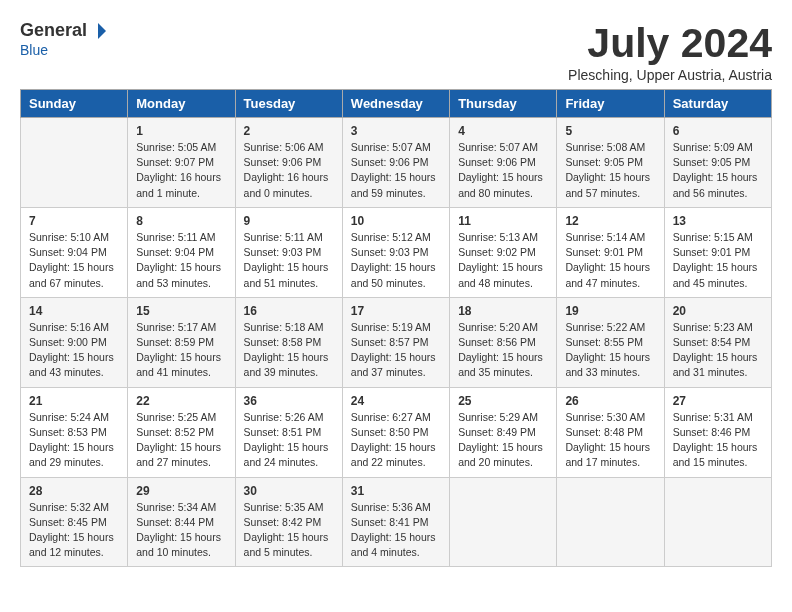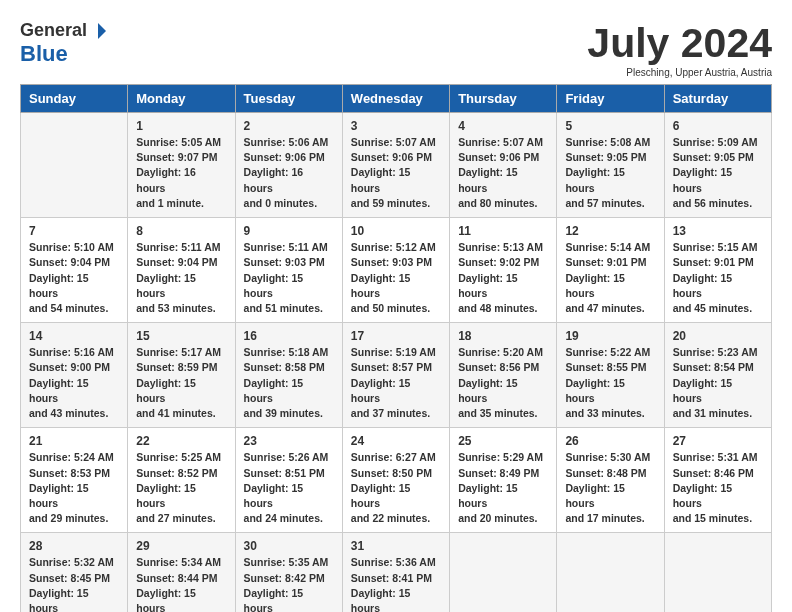--- a/index.html
+++ b/index.html
@@ -19,39 +19,39 @@
     .logo {
       display: flex;
       align-items: flex-start;
     }
     .logo-text-general {
       font-size: 18px;
       font-weight: bold;
       color: #333;
     }
     .logo-text-blue {
-      font-size: 22px;
-      font-weight: bold;
+      font-size: 14px;
+      font-weight: normal;
       color: #1a5fa8;
     }
     .logo-icon {
       width: 18px;
       height: 18px;
       margin-left: 2px;
     }
     .title-area {
       text-align: right;
     }
     .main-title {
       font-size: 41px;
       font-weight: bold;
       color: #333;
     }
     .subtitle {
-      font-size: 10px;
+      font-size: 14px;
       color: #333;
     }
     table {
       width: 100%;
       border-collapse: collapse;
       table-layout: fixed;
     }
     thead tr th {
       background-color: #1a5fa8;
       color: #fff;
@@ -76,21 +76,20 @@
       background-color: #fff;
     }
     .day-num {
       font-size: 12px;
       font-weight: bold;
       display: block;
       margin-bottom: 2px;
     }
     .day-info {
       line-height: 1.45;
-      font-weight: bold;
     }
   </style>
 </head>
 <body>
 
 <div class="header-area">
   <div class="logo">
     <div>
       <div style="display:flex;align-items:center;">
         <span class="logo-text-general">General</span>
@@ -179,21 +178,21 @@
           </div>
         </td>
       </tr>
       <tr>
         <td>
           <span class="day-num">7</span>
           <div class="day-info">
             <div>Sunrise: 5:10 AM</div>
             <div>Sunset: 9:04 PM</div>
             <div>Daylight: 15 hours</div>
-            <div>and 54 minutes.</div>
+            <div>and 67 minutes.</div>
           </div>
         </td>
         <td>
           <span class="day-num">8</span>
           <div class="day-info">
             <div>Sunrise: 5:11 AM</div>
             <div>Sunset: 9:04 PM</div>
             <div>Daylight: 15 hours</div>
             <div>and 53 minutes.</div>
           </div>
@@ -322,21 +321,21 @@
         <td>
           <span class="day-num">22</span>
           <div class="day-info">
             <div>Sunrise: 5:25 AM</div>
             <div>Sunset: 8:52 PM</div>
             <div>Daylight: 15 hours</div>
             <div>and 27 minutes.</div>
           </div>
         </td>
         <td>
-          <span class="day-num">23</span>
+          <span class="day-num">36</span>
           <div class="day-info">
             <div>Sunrise: 5:26 AM</div>
             <div>Sunset: 8:51 PM</div>
             <div>Daylight: 15 hours</div>
             <div>and 24 minutes.</div>
           </div>
         </td>
         <td>
           <span class="day-num">24</span>
           <div class="day-info">

